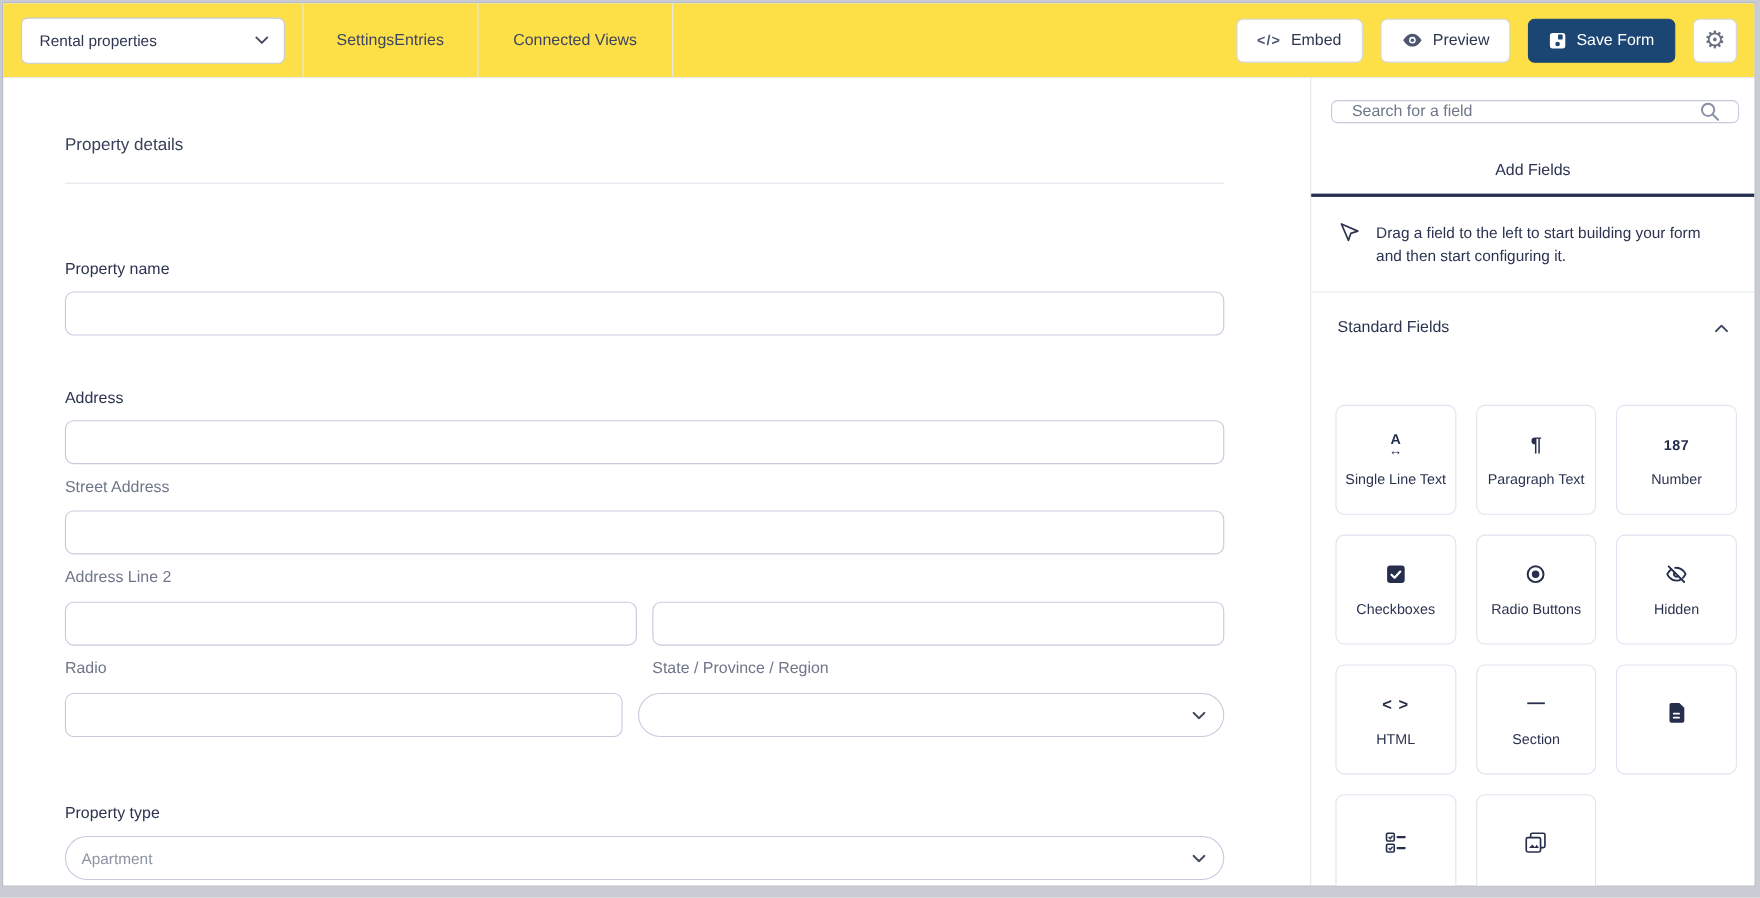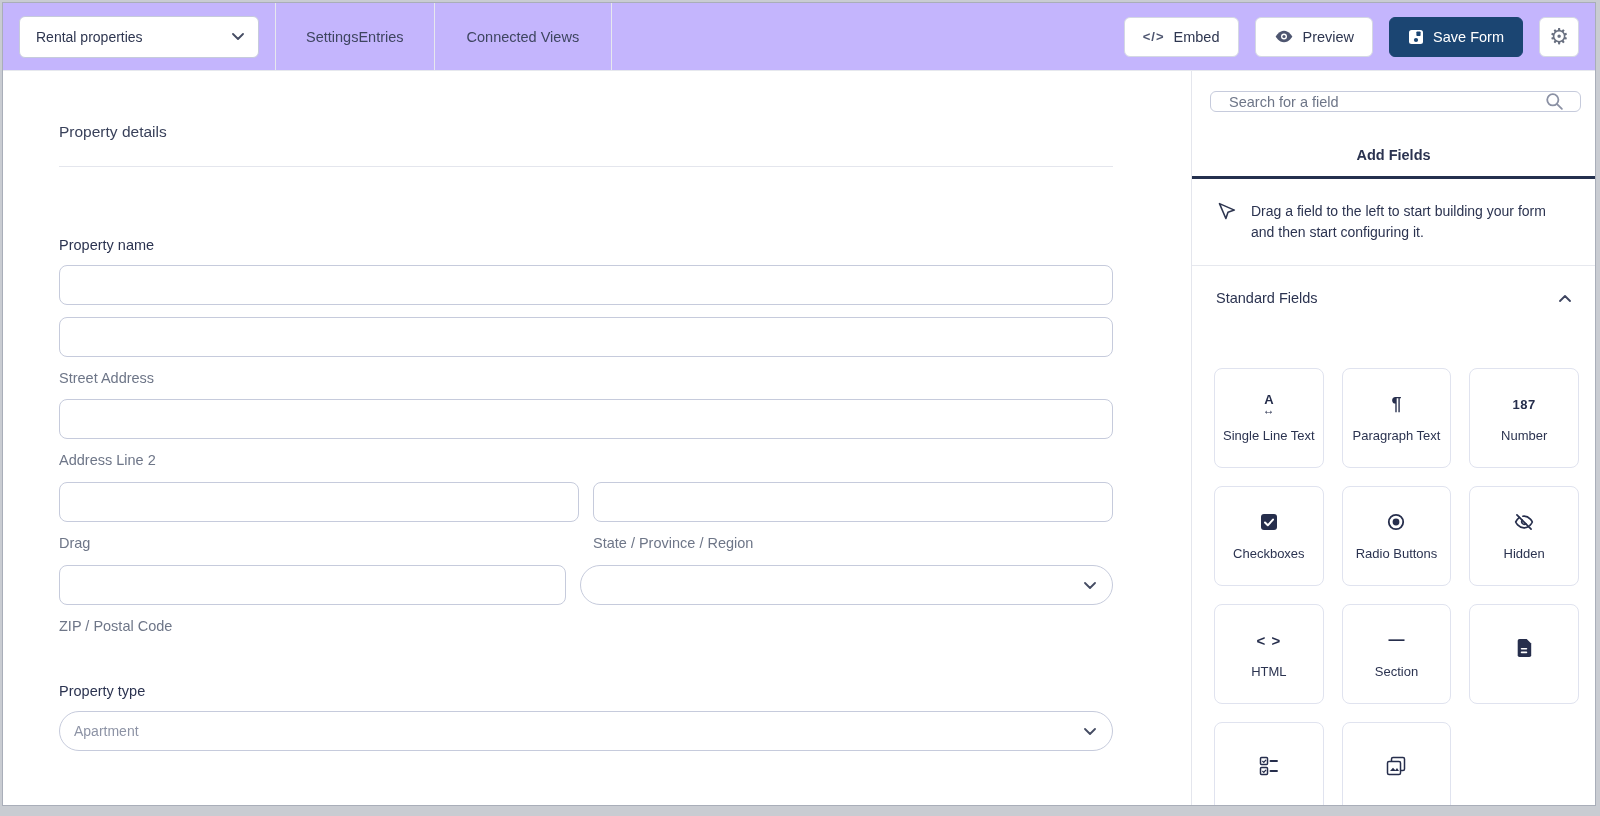--- a/index.html
+++ b/index.html
@@ -10,21 +10,21 @@
     -webkit-font-smoothing:antialiased;
   }
   .screen { position:relative; width:1600px; height:816px; background:#c9ccd2; overflow:hidden; }
   .window {
     position:absolute; top:2px; left:2px; width:1594px; height:804px;
     background:#fff; border:1px solid #a9aeb9; overflow:hidden;
     display:flex; flex-direction:column;
   }
 
   
-  .topbar { height:68px; min-height:68px; display:flex; align-items:center; border-bottom:1px solid #e6e8ee; background:#c4b5fd; }
+  .topbar { height:68px; min-height:68px; display:flex; align-items:center; border-bottom:1px solid #e6e8ee; background:#fde047; }
   .workspace-select {
     margin-left:16px; width:240px; height:42px; border:1px solid #c6cbdc; border-radius:6px;
     display:flex; align-items:center; justify-content:space-between; padding:0 14px 0 16px;
     font-size:14px; color:#2e3650; cursor:pointer; background:#fff;
   }
   .vdiv { width:1px; align-self:stretch; background:#e6e8ee; }
   .vdiv.after-select { margin-left:16px; }
   .topnav { display:flex; align-items:center; padding:0 30px; }
   .topnav-item { font-size:14.5px; color:#3e4560; cursor:pointer; white-space:nowrap; }
   .topnav.single { padding:0 32px; }
@@ -67,30 +67,30 @@
     display:flex; align-items:center; padding:0 40px 0 14px; font-size:14px; color:#2e3650; cursor:pointer;
   }
   .select-box .chev { position:absolute; right:16px; top:50%; margin-top:-3px; }
   .select-box.placeholder-val { color:#8d93a5; }
   .select-box.mt { margin-top:12px; }
 
   
   .sidebar { width:404px; min-width:404px; border-left:1px solid #e4e6ed; background:#fff; display:flex; flex-direction:column; }
   .search-wrap {
     margin:20px 14px 0 18px; height:52px; border:1px solid #c6cbdc; border-radius:6px;
-    display:flex; align-items:center; padding:0 16px; gap:10px; background:#fff;
+    display:flex; align-items:flex-start; padding:0 16px; gap:10px; background:#fff;
   }
   .search-wrap input {
     flex:1; border:none; outline:none; font-family:"Liberation Sans",sans-serif;
     font-size:14.5px; color:#2e3650; background:transparent;
   }
   .search-wrap input::placeholder { color:#6e7688; }
   .side-tabs { display:flex; margin-top:20px; border-bottom:1px solid #e6e8ee; }
   .side-tab { flex:1; text-align:center; padding:15px 0 15px; font-size:14.5px; color:#3e4560; position:relative; cursor:pointer; }
-  .side-tab.active { color:#2b3350; font-weight:700; }
+  .side-tab.active { color:#2b3350; font-weight:400; }
   .side-tab.active::after { content:""; position:absolute; left:0; right:0; bottom:-1px; height:3px; background:#24304e; }
   .instruction { display:flex; gap:14px; padding:22px 22px 22px 24px; border-bottom:1px solid #e6e8ee; }
   .instruction .text { width:306px; font-size:14px; line-height:21px; color:#2b3350; }
   .sf-header { display:flex; align-items:center; justify-content:space-between; padding:22px 24px 0 24px; }
   .sf-title { font-size:14.5px; color:#2b3350; font-weight:500; line-height:20px; }
   .cards { display:grid; grid-template-columns:repeat(3,1fr); gap:18px; margin:60px 16px 0 22px; }
   .card {
     height:100px; border:1px solid #e0e3ef; border-radius:8px; background:#fff;
     display:flex; flex-direction:column; align-items:center; justify-content:center; gap:13px;
     cursor:grab;
@@ -167,47 +167,47 @@
 
       <main class="canvas">
         <div class="form-col">
 
           <div class="section-title">Property details</div>
           <div class="title-divider"></div>
 
           <div class="field-label mt-big">Property name</div>
           <input class="text-input" type="text" value="" style="">
 
+          <div class="field-label mt-med">Address</div>
           <input class="text-input" type="text" value="" style="">
           <div class="sub-label">Street Address</div>
           <input class="text-input" type="text" style="margin-top: 13px;" value="">
           <div class="sub-label">Address Line 2</div>
 
           <div class="two-col">
             <input class="text-input" type="text" value="" style="">
             <input class="text-input" type="text" value="" style="">
           </div>
           <div class="sub-row">
-            <div class="sub-label">Drag</div>
+            <div class="sub-label">Radio</div>
             <div class="sub-label">State / Province / Region</div>
           </div>
 
           <div class="two-col">
             <input class="text-input" type="text" value="" style="">
             <div class="select-box">
               <span></span>
               <span class="chev">
                 <svg width="12" height="7" viewBox="0 0 12 7">
                     <polyline points="1,1 6,6 11,1" fill="none" stroke="#454c63" stroke-width="1.8" stroke-linecap="round" stroke-linejoin="round"></polyline>
                   </svg>
               </span>
             </div>
           </div>
           <div class="sub-row">
-            <div class="sub-label">ZIP / Postal Code</div>
           </div>
 
           <div class="field-label mt-med">Property type</div>
           <div class="select-box placeholder-val mt">
             <span>Apartment</span>
             <span class="chev">
               <svg width="12" height="7" viewBox="0 0 12 7">
                   <polyline points="1,1 6,6 11,1" fill="none" stroke="#454c63" stroke-width="1.8" stroke-linecap="round" stroke-linejoin="round"></polyline>
                 </svg>
             </span>

